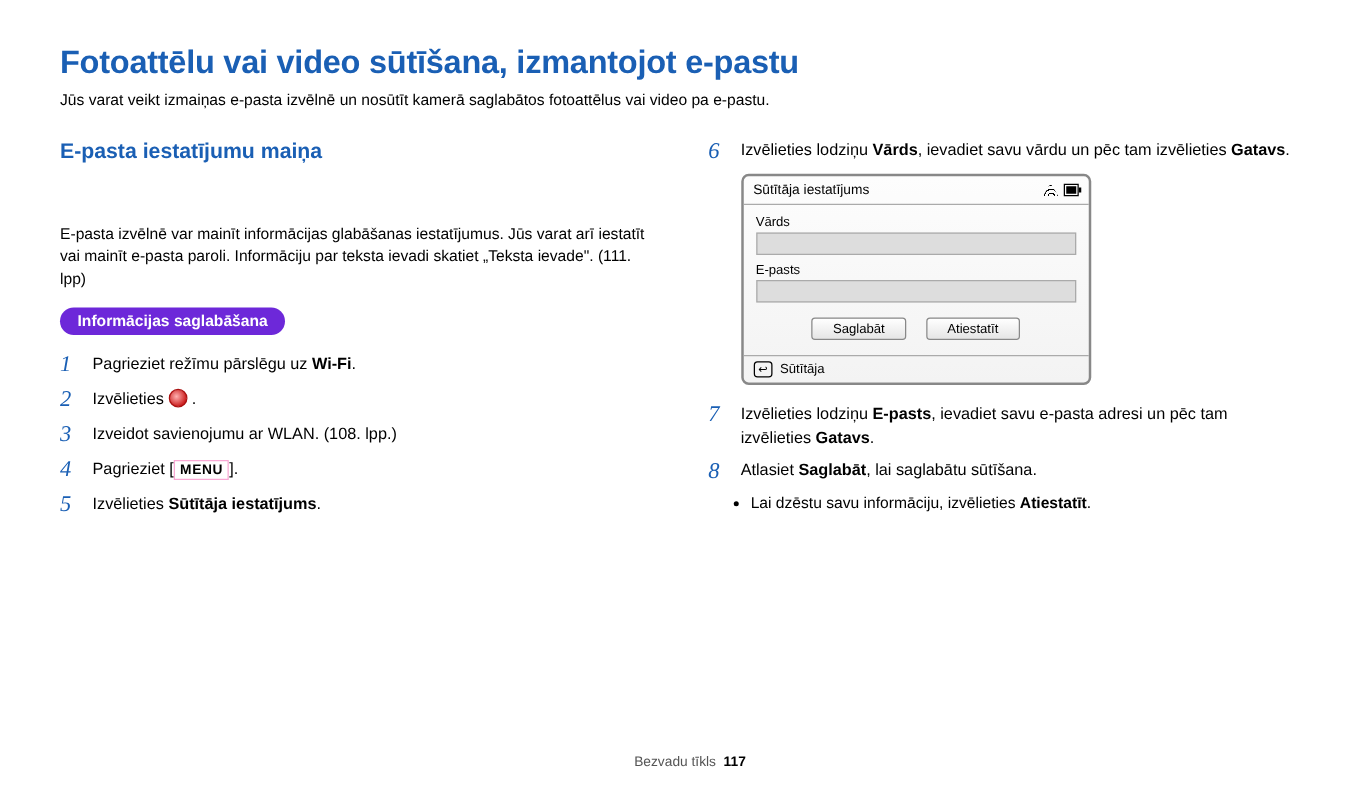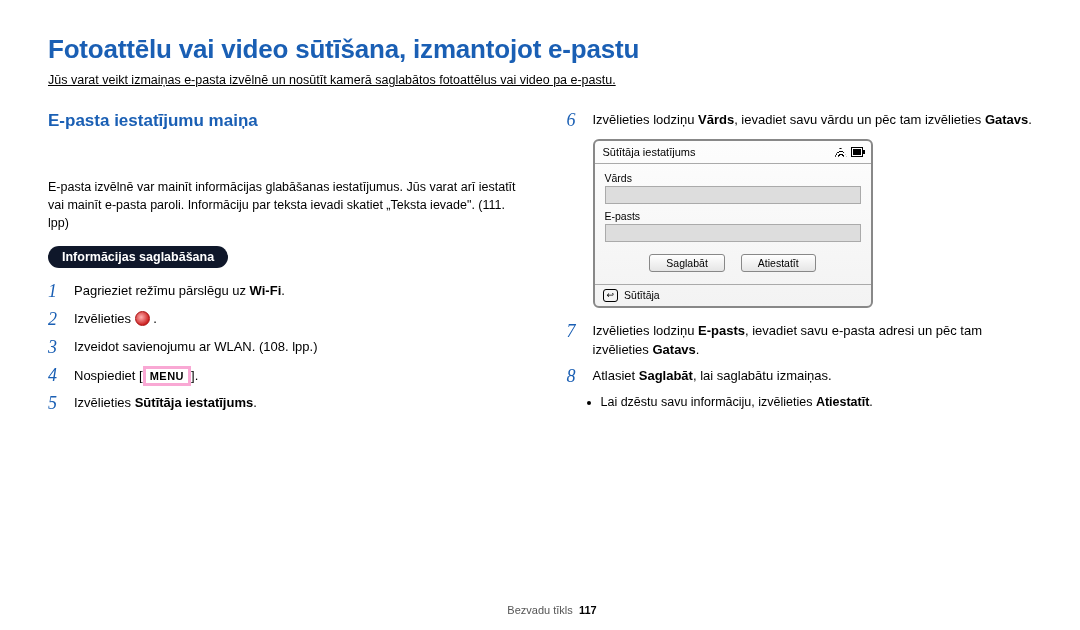--- a/index.html
+++ b/index.html
@@ -1,31 +1,31 @@
 <!DOCTYPE html>
 <html><head>
 <meta charset="utf-8">
 <style>
   * { box-sizing: border-box; margin: 0; padding: 0; }
   html, body { width: 1080px; height: 630px; font-family: Arial, Helvetica, sans-serif; background: #fff; color: #000; }
   .page { width: 1080px; height: 630px; position: relative; padding: 34px 45px 0 48px; }
   h1 { color: #1a5fb4; font-weight: 700; font-size: 26px; letter-spacing: -0.2px; margin-bottom: 8px; }
-  .intro { font-size: 12.5px; margin-bottom: 24px; text-decoration: underline; }
+  .intro { font-size: 12.5px; margin-bottom: 24px; }
   .columns { display: flex; gap: 50px; }
   .col { flex: 1; }
   h2 { color: #1a5fb4; font-weight: 700; font-size: 17px; margin-bottom: 16px; }
   .desc { font-size: 12.5px; line-height: 1.45; margin-bottom: 14px; margin-top: 47px; }
-  .pill { display: inline-block; background: #0f172a; color: #fff; border-radius: 12px; padding: 4px 14px; font-size: 12.5px; font-weight: 700; margin-bottom: 14px; }
+  .pill { display: inline-block; background: #6d28d9; color: #fff; border-radius: 12px; padding: 4px 14px; font-size: 12.5px; font-weight: 700; margin-bottom: 14px; }
   .steps { list-style: none; }
   .steps li { display: flex; align-items: flex-start; margin-bottom: 8px; }
   .num { color: #1a5fb4; font-style: italic; font-family: Georgia, 'Times New Roman', serif; font-size: 18px; width: 26px; flex-shrink: 0; line-height: 1.1; }
   .step-text { font-size: 13px; line-height: 1.45; }
   .step-text b { font-weight: 700; }
   .wifi { font-weight: 700; font-family: Arial, sans-serif; }
-  .menu-box { display: inline-block; border: 3px solid #f9a8d4; padding: 0 4px; font-weight: 700; font-size: 11px; letter-spacing: 0.5px; line-height: 14px; }
+  .menu-box { display: inline-block; border: 1px solid #f9a8d4; padding: 0 4px; font-weight: 700; font-size: 11px; letter-spacing: 0.5px; line-height: 14px; }
   .email-icon { display: inline-block; width: 15px; height: 15px; border-radius: 50%; background: radial-gradient(circle at 40% 40%, #ffb0b0, #cc2222 70%); border: 1px solid #aa1111; vertical-align: -3px; }
   .bullet-list { font-size: 12.5px; margin-top: 4px; padding-left: 18px; }
   .bullet-list li { list-style: disc; margin-left: 16px; }
   
   .settings-panel { margin: 8px 0 14px 26px; width: 280px; border: 2px solid #888; border-radius: 6px; background: linear-gradient(#fdfdfd,#f3f3f3); font-size: 11px; }
   .sp-header { display: flex; justify-content: space-between; align-items: center; padding: 5px 8px; border-bottom: 1px solid #aaa; }
   .sp-body { padding: 8px 10px 6px 10px; }
   .sp-field-label { font-size: 10.5px; margin-bottom: 2px; }
   .sp-input { width: 100%; height: 18px; background: #ddd; border: 1px solid #aaa; margin-bottom: 6px; }
   .sp-buttons { display: flex; justify-content: center; gap: 16px; padding: 6px 0; }
@@ -70,21 +70,21 @@
             <span>Izvēlieties </span><span class="email-icon"></span><span> .</span>
           </span>
         </li>
         <li>
           <span class="num">3</span>
           <span class="step-text">Izveidot savienojumu ar WLAN. (108. lpp.)</span>
         </li>
         <li>
           <span class="num">4</span>
           <span class="step-text">
-            <span>Nospiediet [</span><span class="menu-box">MENU</span><span>].</span>
+            <span>Pagrieziet [</span><span class="menu-box">MENU</span><span>].</span>
           </span>
         </li>
         <li>
           <span class="num">5</span>
           <span class="step-text">
             <span>Izvēlieties </span><b>Sūtītāja iestatījums</b><span>.</span>
           </span>
         </li>
       </ol>
     </div>
@@ -126,21 +126,21 @@
       <ol class="steps">
         <li>
           <span class="num">7</span>
           <span class="step-text">
             <span>Izvēlieties lodziņu </span><b>E-pasts</b><span>, ievadiet savu e-pasta adresi un pēc tam izvēlieties </span><b>Gatavs</b><span>.</span>
           </span>
         </li>
         <li>
           <span class="num">8</span>
           <span class="step-text">
-            <span>Atlasiet </span><b>Saglabāt</b><span>, lai saglabātu izmaiņas.</span>
+            <span>Atlasiet </span><b>Saglabāt</b><span>, lai saglabātu sūtīšana.</span>
           </span>
         </li>
       </ol>
       <ul class="bullet-list">
         <li>
           <span>Lai dzēstu savu informāciju, izvēlieties </span><b>Atiestatīt</b><span>.</span>
         </li>
       </ul>
     </div>
   </div>

